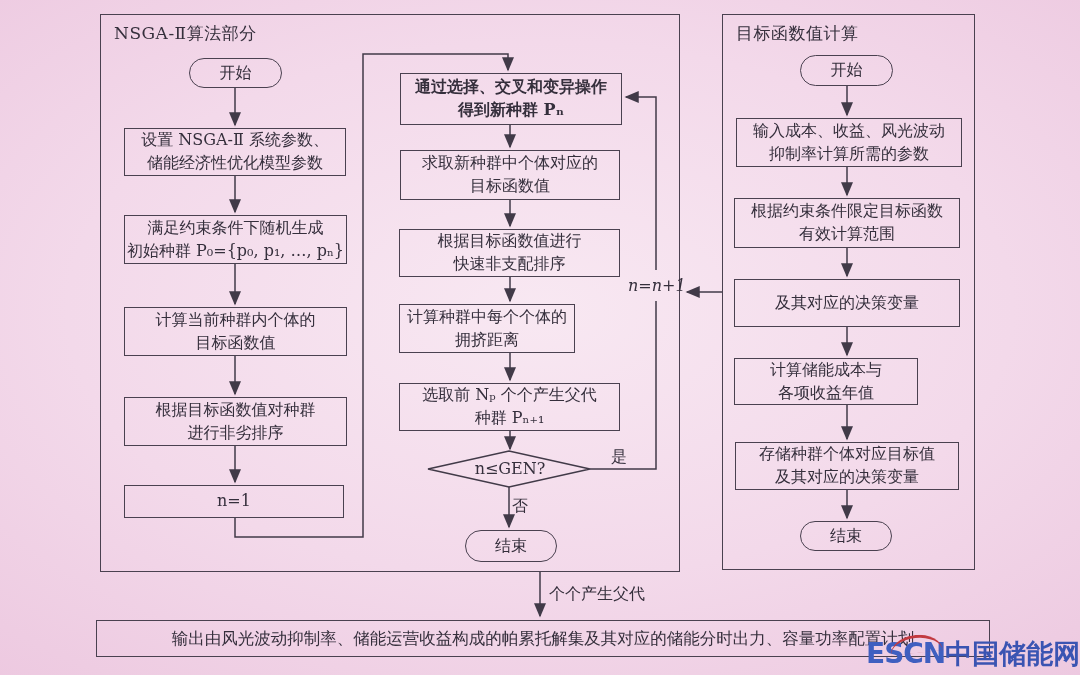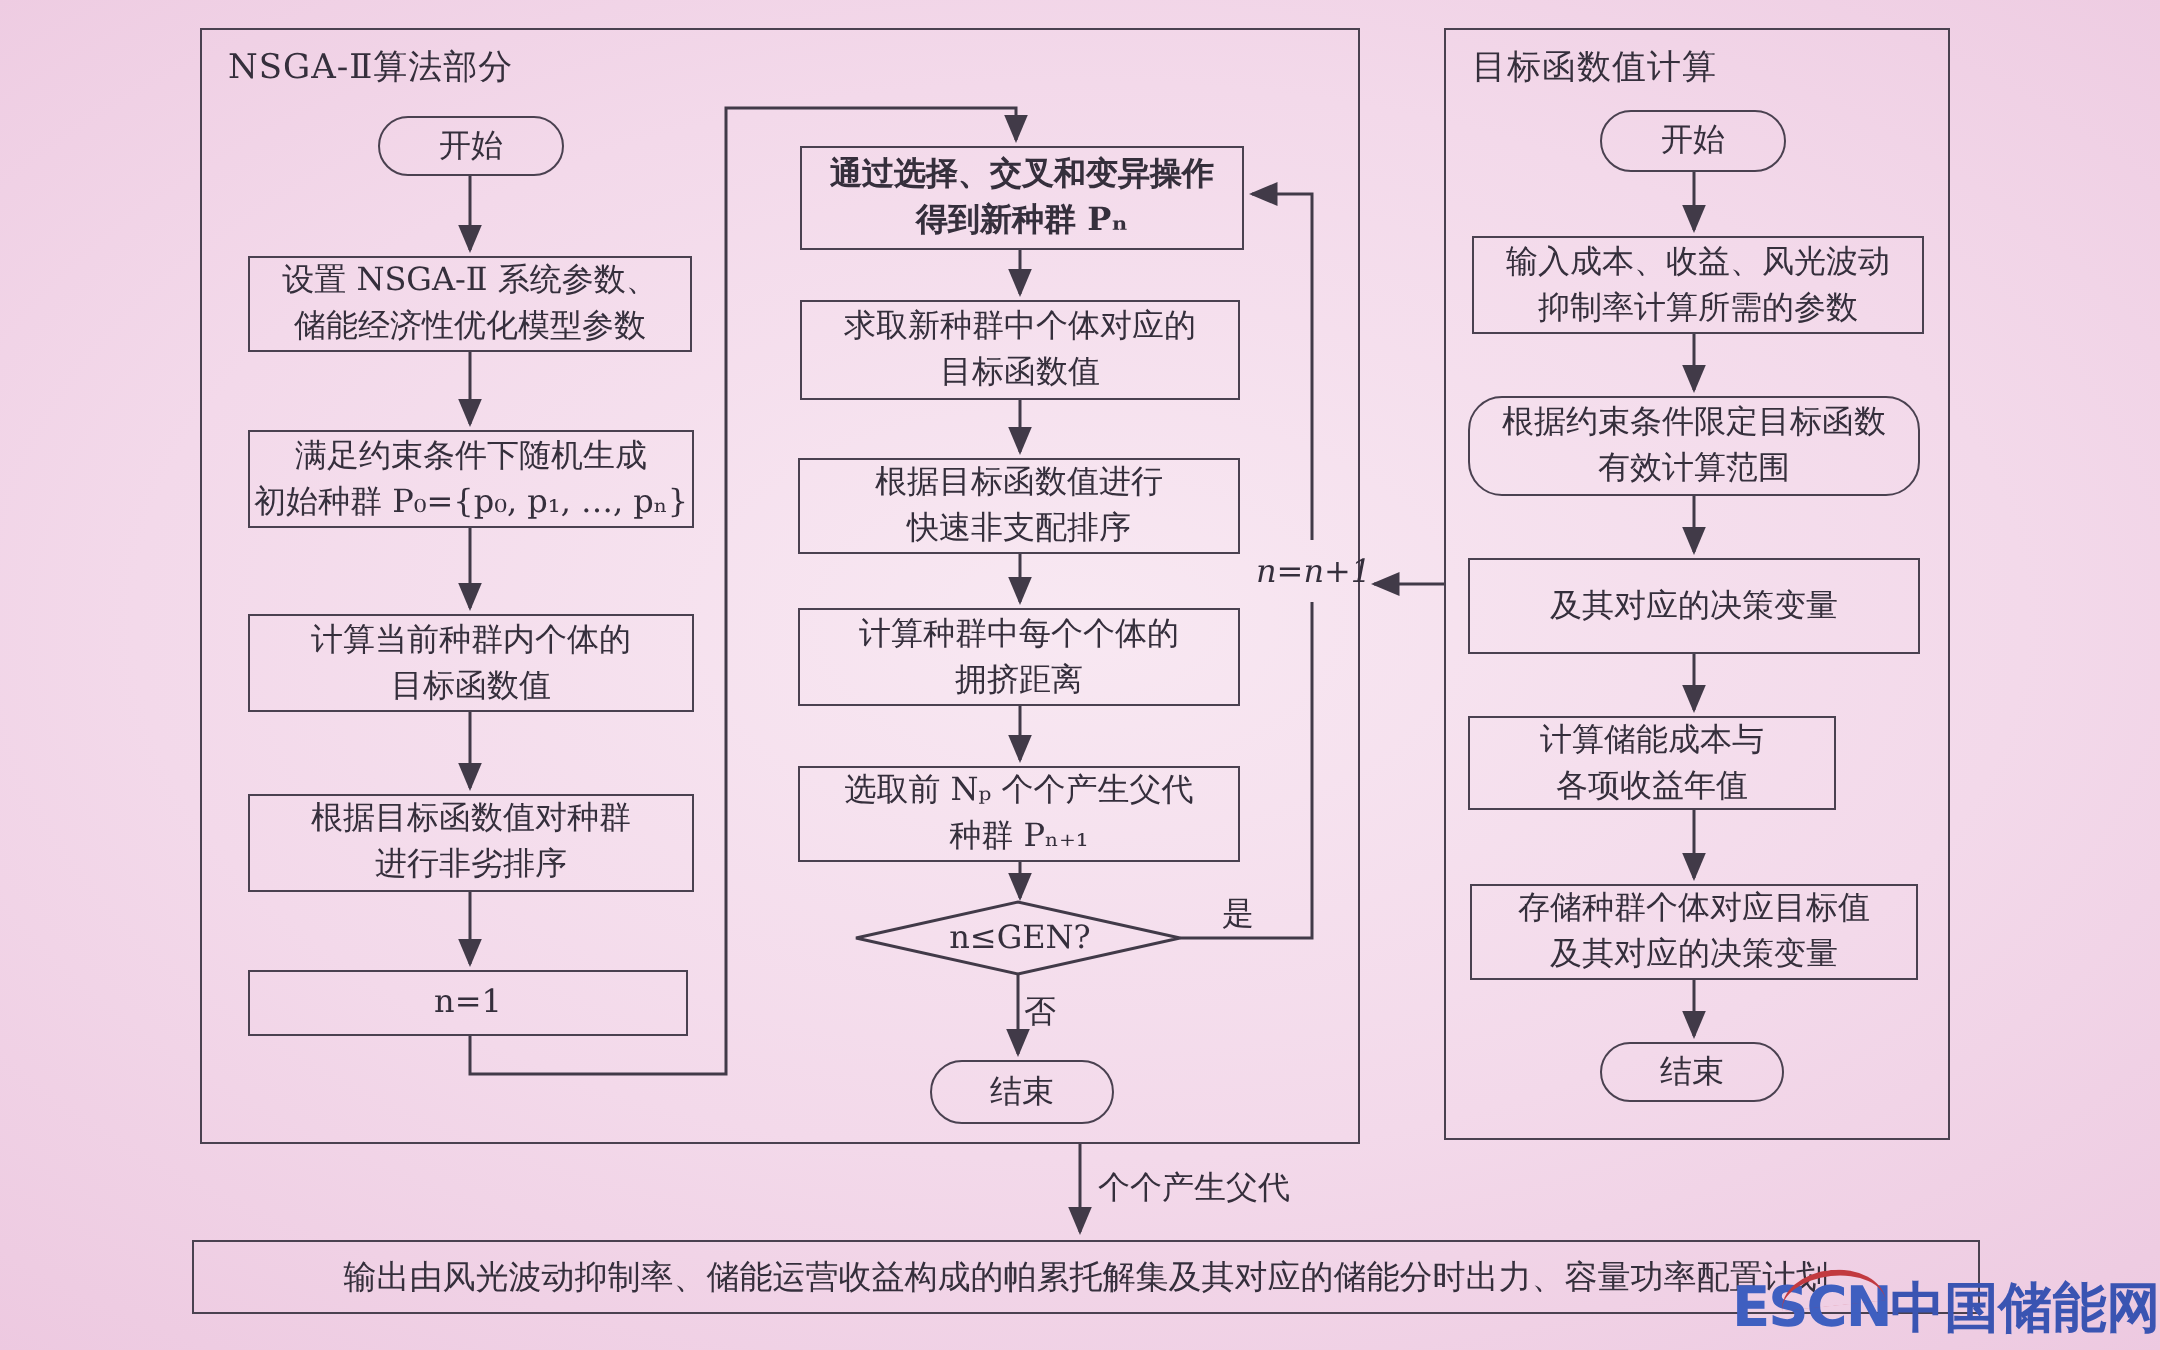--- a/index.html
+++ b/index.html
@@ -88,39 +88,39 @@
   <div class="node" style="left:124px;top:397px;width:223px;height:49px;font-family:Liberation Serif, serif;">根据目标函数值对种群
 进行非劣排序</div>
   <div class="node" style="left:124px;top:485px;width:220px;height:33px;">n=1</div>
 
   <div class="node" style="left:400px;top:73px;width:222px;height:52px;font-weight:bold;">通过选择、交叉和变异操作
 得到新种群 Pₙ</div>
   <div class="node" style="left:400px;top:150px;width:220px;height:50px;">求取新种群中个体对应的
 目标函数值</div>
   <div class="node" style="left:399px;top:229px;width:221px;height:48px;">根据目标函数值进行
 快速非支配排序</div>
-  <div class="node" style="left:399px;top:304px;width:221px;height:49px;">计算种群中每个个体的
+  <div class="node" style="left:399px;top:304px;width:176px;height:49px;">计算种群中每个个体的
 拥挤距离</div>
   <div class="node" style="left:399px;top:383px;width:221px;height:48px;">选取前 Nₚ 个个产生父代
 种群 Pₙ₊₁</div>
 
   <div class="node plain" style="left:429px;top:458px;width:162px;height:22px;">n≤GEN?</div>
   <div class="label" style="left:611px;top:447px;">是</div>
   <div class="label" style="left:512px;top:496px;">否</div>
   <div class="label" style="left:628px;top:276px;font-style:italic;">n=n+1</div>
 
   <div class="node rounded" style="left:465px;top:530px;width:92px;height:32px;">结束</div>
 
   <div class="panel" style="left:722px;top:14px;width:253px;height:556px;"></div>
   <div class="panel-title" style="left:736px;top:22px;">目标函数值计算</div>
 
   <div class="node rounded" style="left:800px;top:55px;width:93px;height:31px;">开始</div>
   <div class="node" style="left:736px;top:118px;width:226px;height:49px;">输入成本、收益、风光波动
 抑制率计算所需的参数</div>
-  <div class="node" style="left:734px;top:198px;width:226px;height:50px;border-radius:17px;">根据约束条件限定目标函数
+  <div class="node" style="left:734px;top:198px;width:226px;height:50px;">根据约束条件限定目标函数
 有效计算范围</div>
   <div class="node" style="left:734px;top:279px;width:226px;height:48px;">及其对应的决策变量</div>
   <div class="node" style="left:734px;top:358px;width:184px;height:47px;">计算储能成本与
 各项收益年值</div>
   <div class="node" style="left:735px;top:442px;width:224px;height:48px;">存储种群个体对应目标值
 及其对应的决策变量</div>
   <div class="node rounded" style="left:800px;top:521px;width:92px;height:30px;">结束</div>
 
   <div class="label" style="left:549px;top:584px;">个个产生父代</div>
   <div class="node" style="left:96px;top:620px;width:894px;height:37px;font-size:16.5px;">输出由风光波动抑制率、储能运营收益构成的帕累托解集及其对应的储能分时出力、容量功率配置计划</div>

